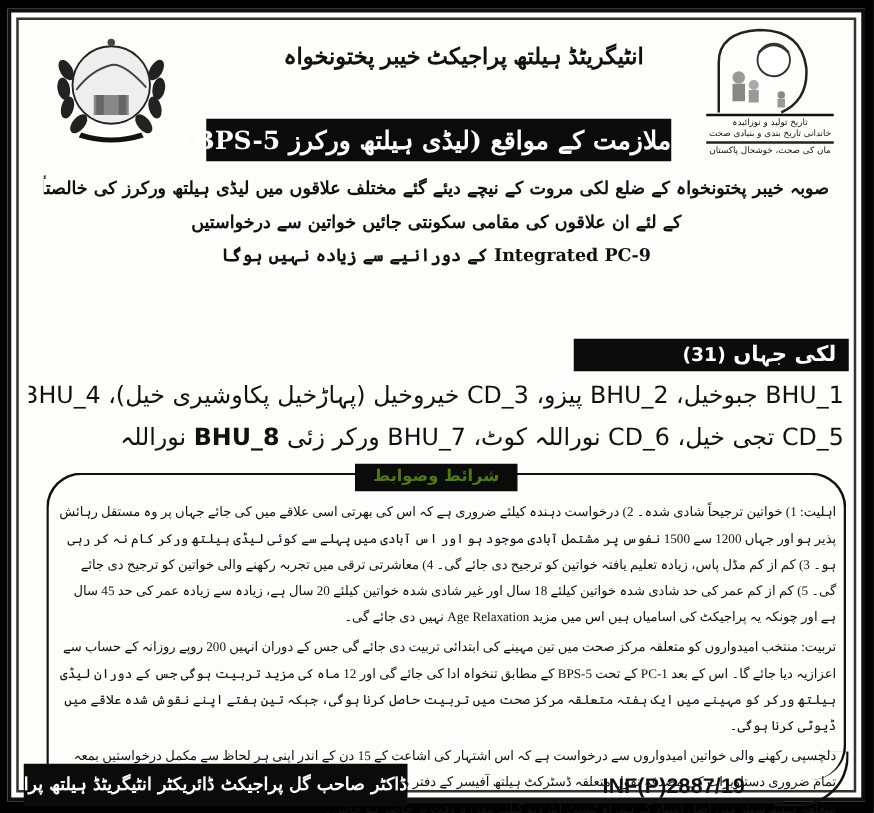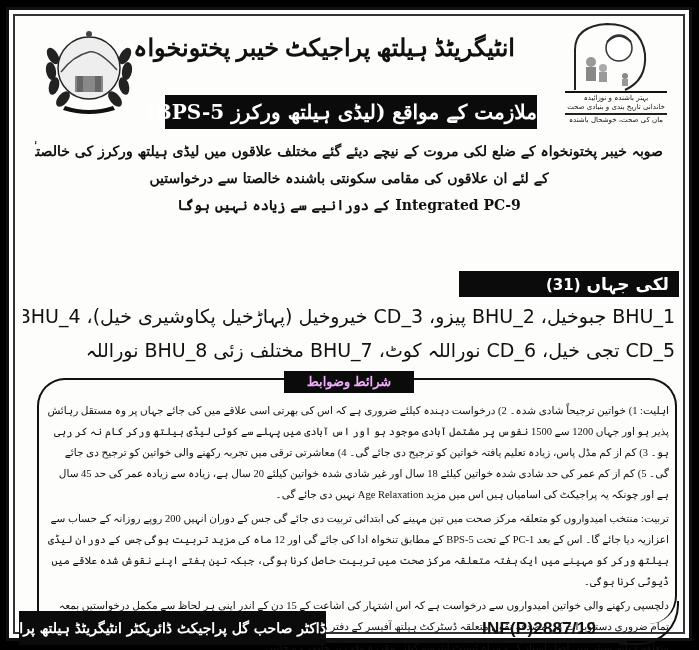--- a/index.html
+++ b/index.html
@@ -23,22 +23,22 @@
     position: absolute; right: 12px; top: 4px; width: 110px; height: 106px;
   }
   .logo-right-caption {
     position: absolute; left: 0; right: 0; top: 74px; text-align: center;
     font-size: 7px; line-height: 9px; direction: rtl;
   }
   .logo-right-caption .rule { height: 2px; background: #222; margin: 1px 4px; }
 
   .title {
     position: absolute; left: 200px; top: 18px; width: 300px;
-    text-align: left; direction: rtl; font-family: Liberation Serif, serif;
-    font-size: 24px; font-weight: bold; letter-spacing: 0px; white-space: nowrap;
+    text-align: right; direction: rtl; font-family: Liberation Sans, sans-serif;
+    font-size: 18px; font-weight: bold; letter-spacing: 0px; white-space: nowrap;
   }
   .banner {
     position: absolute; left: 150px; top: 79px; width: 372px; height: 34px;
     background: #0b0b0b; color: #fff; direction: rtl; text-align: center;
     font-size: 20px; line-height: 34px; font-weight: bold; white-space: nowrap;
     font-family: "DejaVu Serif", serif;
   }
 
   .intro {
     position: absolute; left: 20px; right: 20px; top: 122px;
@@ -53,33 +53,32 @@
     padding-right: 10px; font-weight: bold; font-size: 17px; line-height: 26px;
   }
   .district .count { font-size: 15px; }
 
   .posts {
     position: absolute; left: 8px; right: 8px; top: 283px;
     direction: rtl; text-align: right; font-size: 19px; line-height: 34px;
     font-family: "DejaVu Sans", sans-serif;
   }
   .posts .line { white-space: nowrap; overflow: hidden; }
-  .posts .bold { font-weight: normal; }
+  .posts .bold { font-weight: bold; }
 
   .terms-box {
     position: absolute; left: 22px; right: 6px; top: 362px; height: 246px;
     border: 2px solid #111; border-radius: 28px 28px 28px 0;
     border-bottom: none; border-left: 2px solid #111;
   }
   .terms-head {
     position: absolute; left: 50%; transform: translateX(-50%); top: 355px;
-    background: #0b0b0b; color: #f0abfc; width: 130px; height: 22px;
+    background: #0b0b0b; color: #4d7c0f; width: 130px; height: 22px;
     text-align: center; font-weight: bold; font-size: 13px; line-height: 22px;
     direction: rtl;
-    font-family: Liberation Serif, serif;
   }
   .terms {
     position: absolute; left: 30px; right: 14px; top: 384px;
     direction: rtl; text-align: right; font-size: 10.5px; line-height: 21px;
     font-family: "DejaVu Sans", sans-serif;
   }
   .terms p { white-space: normal; font-family: Liberation Serif, serif; }
   .terms .gap { height: 3px; }
 
   .signature {
@@ -141,42 +140,42 @@
         <path d="M46 22 Q58 10 70 22" fill="none" stroke="#333" stroke-width="2"></path>
         <circle cx="30" cy="42" r="5" fill="#999"></circle>
         <rect x="25" y="47" width="10" height="14" fill="#888"></rect>
         <circle cx="42" cy="48" r="4" fill="#aaa"></circle>
         <rect x="38" y="52" width="8" height="10" fill="#999"></rect>
         <circle cx="64" cy="56" r="3" fill="#888"></circle>
         <rect x="61" y="59" width="6" height="7" fill="#999"></rect>
         <line x1="4" y1="72" x2="106" y2="72" stroke="#111" stroke-width="2"></line>
       </svg>
       <div class="logo-right-caption">
-        <div>بہتر باشندہ و نوزائیدہ</div>
+        <div>تاریخ تولید و نوزائیدہ</div>
         <div>خاندانی تاریخ بندی و بنیادی صحت</div>
         <div class="rule"></div>
-        <div>ماں کی صحت، خوشحال باشندہ</div>
+        <div>ماں کی صحت، خوشحال پاکستان</div>
       </div>
     </div>
 
     <div class="intro">
       <div class="line">صوبہ خیبر پختونخواہ کے ضلع لکی مروت کے نیچے دیئے گئے مختلف علاقوں میں لیڈی ہیلتھ ورکرز کی خالصتاً عارضی آسامیوں</div>
-      <div class="line">کے لئے ان علاقوں کی مقامی سکونتی باشندہ خالصتا سے درخواستیں</div>
+      <div class="line">کے لئے ان علاقوں کی مقامی سکونتی جائیں خواتین سے درخواستیں</div>
       <div class="line">Integrated PC-9 کے دورانیے سے زیادہ نہیں ہوگا</div>
     </div>
 
     <div class="district">
       <span>لکی جہاں</span>
       <span class="count">(31)</span>
     </div>
 
     <div class="posts">
       <div class="line">1_BHU جبوخیل، 2_BHU پیزو، 3_CD خیروخیل (پہاڑخیل پکاوشیری خیل)، 4_BHU سلیمان خیل</div>
       <div class="line">
-        <span>5_CD تجی خیل، 6_CD نوراللہ کوٹ، 7_BHU مختلف زئی</span>
+        <span>5_CD تجی خیل، 6_CD نوراللہ کوٹ، 7_BHU ورکر زئی</span>
         <span class="bold">8_BHU</span>
         <span>نوراللہ</span>
       </div>
     </div>
 
     <div class="terms-box"></div>
     <div class="terms-head">شرائط وضوابط</div>
     <div class="terms">
       <p>اہلیت: 1) خواتین ترجیحاً شادی شدہ۔ 2) درخواست دہندہ کیلئے ضروری ہے کہ اس کی بھرتی اسی علاقے میں کی جائے جہاں پر وہ مستقل رہائش پذیر ہو اور جہاں 1200 سے 1500 نفوس پر مشتمل آبادی موجود ہو اور اس آبادی میں پہلے سے کوئی لیڈی ہیلتھ ورکر کام نہ کر رہی ہو۔ 3) کم از کم مڈل پاس، زیادہ تعلیم یافتہ خواتین کو ترجیح دی جائے گی۔ 4) معاشرتی ترقی میں تجربہ رکھنے والی خواتین کو ترجیح دی جائے گی۔ 5) کم از کم عمر کی حد شادی شدہ خواتین کیلئے 18 سال اور غیر شادی شدہ خواتین کیلئے 20 سال ہے، زیادہ سے زیادہ عمر کی حد 45 سال ہے اور چونکہ یہ پراجیکٹ کی اسامیاں ہیں اس میں مزید Age Relaxation نہیں دی جائے گی۔</p>
       <div class="gap"></div>

